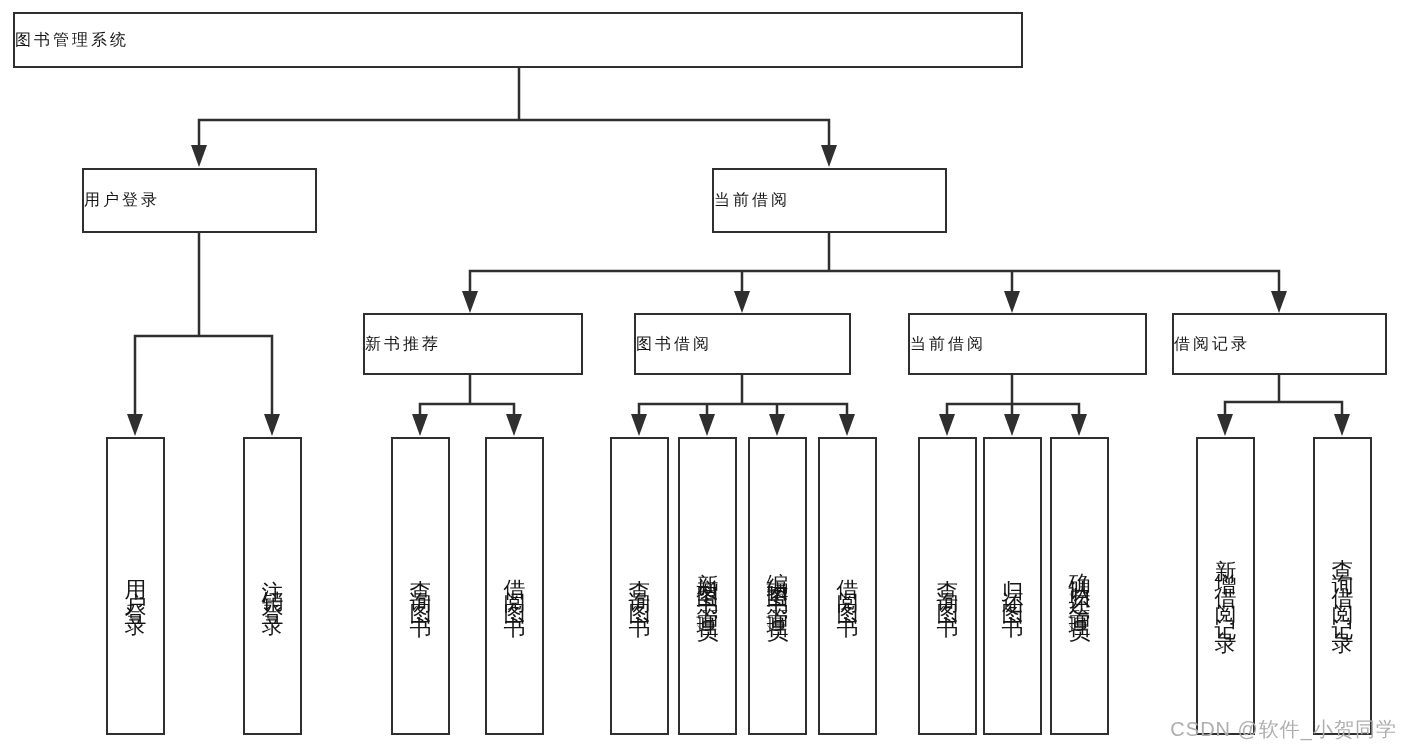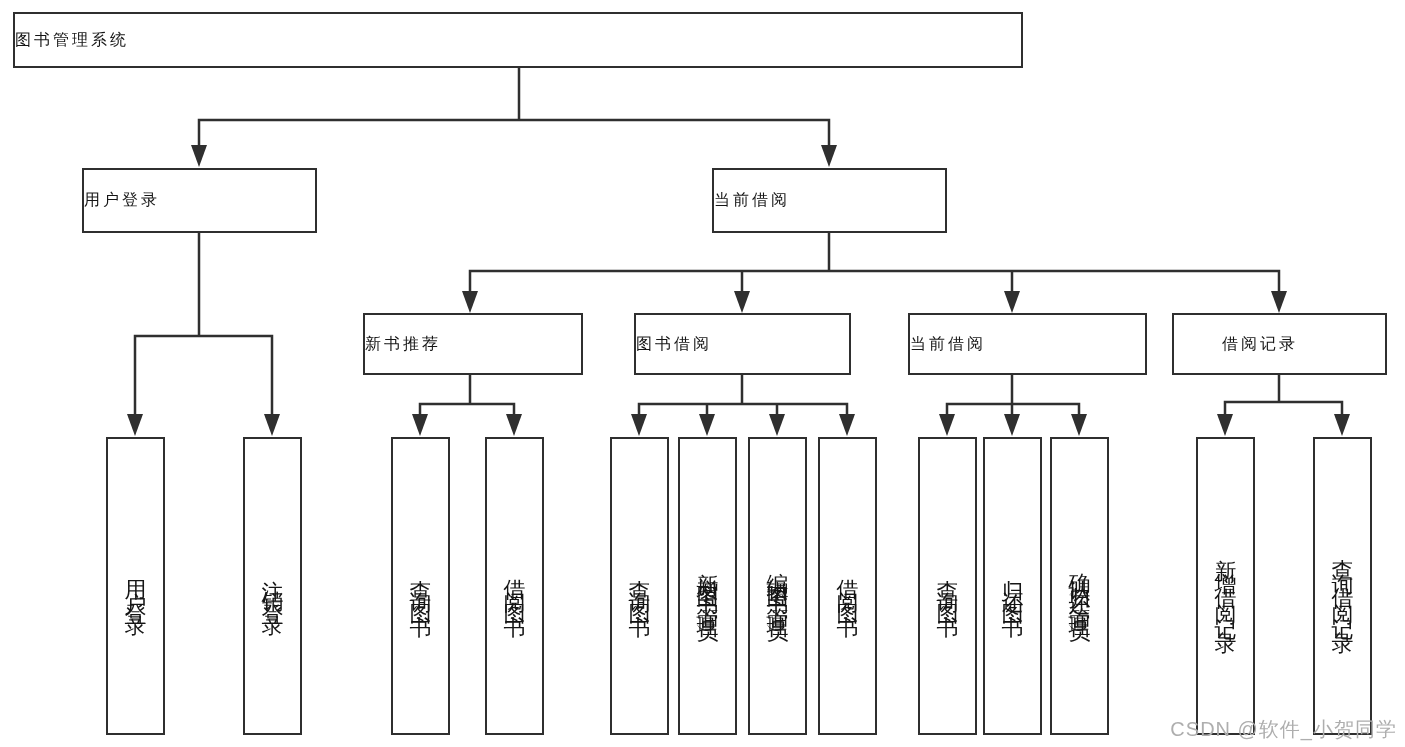--- a/index.html
+++ b/index.html
@@ -40,21 +40,21 @@
     font-size: 16px;
     letter-spacing: 3px;
     white-space: nowrap;
   }
   .root  { left: 13px;   top: 12px;  width: 1010px; height: 56px; }
   .lvl2a { left: 82px;   top: 168px; width: 235px;  height: 65px; }
   .lvl2b { left: 712px;  top: 168px; width: 235px;  height: 65px; }
   .lvl3a { left: 363px;  top: 313px; width: 220px;  height: 62px; }
   .lvl3b { left: 634px;  top: 313px; width: 217px;  height: 62px; }
   .lvl3c { left: 908px;  top: 313px; width: 239px;  height: 62px; }
-  .lvl3d { left: 1172px; top: 313px; width: 215px;  height: 62px; padding-left: 48px; }
+  .lvl3d { left: 1172px; top: 313px; width: 215px;  height: 62px; }
   .leaf {
     position: absolute;
     top: 437px;
     width: 59px;
     height: 298px;
     box-sizing: border-box;
     border: 2.5px solid var(--line);
     background: var(--background);
     display: flex;
     align-items: center;

